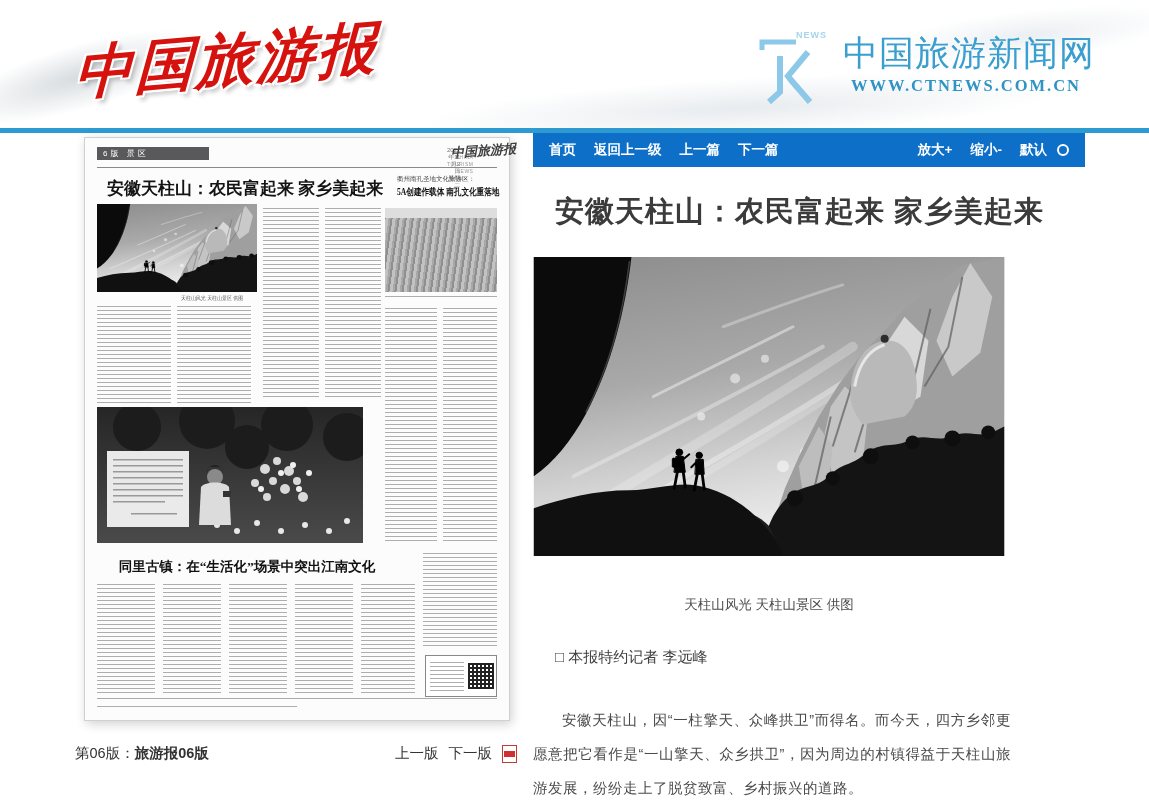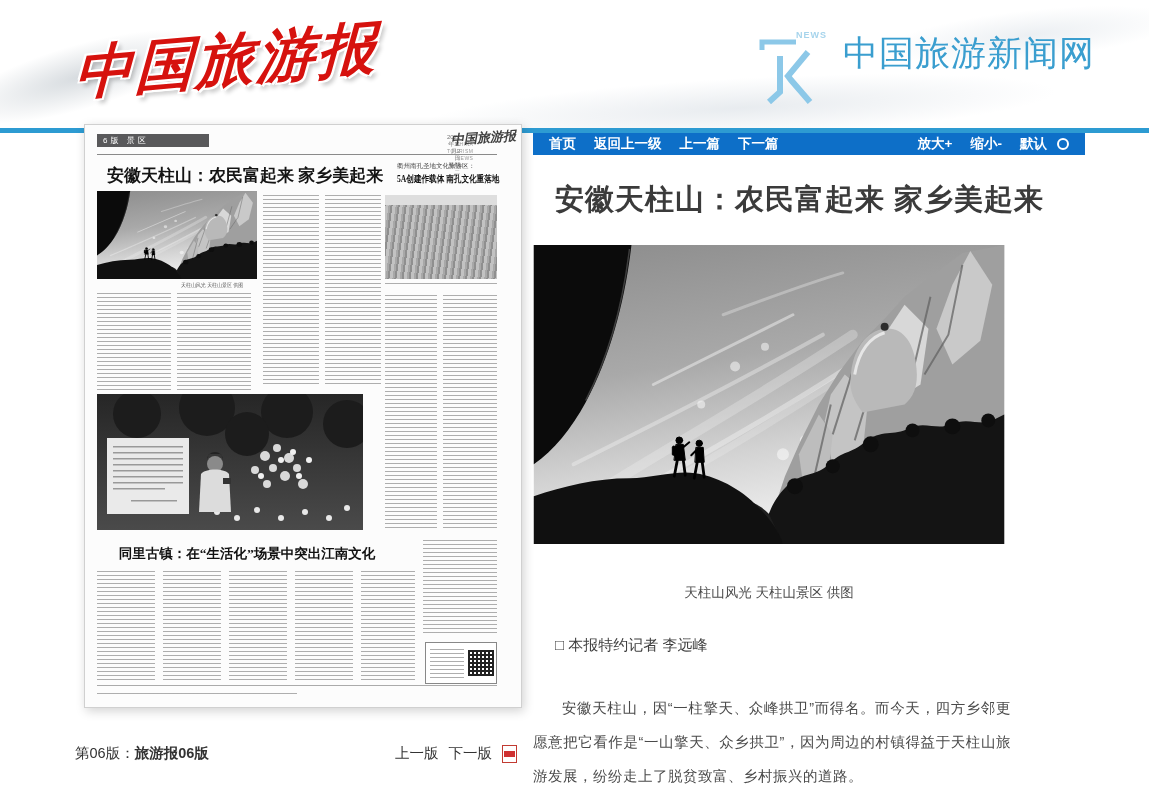--- a/index.html
+++ b/index.html
@@ -22,22 +22,22 @@
   .brandsub{position:absolute;left:304px;top:62px;font-size:30px;font-weight:bold;color:#1b9cd8;letter-spacing:2px;}
   .newsicon{position:absolute;left:750px;top:24px;width:86px;height:80px;}
   .newslabel{position:absolute;left:796px;top:30px;font-size:9px;font-weight:bold;color:#a6d4ec;letter-spacing:1px;}
   .sitename{position:absolute;left:843px;top:30px;font-family:"Liberation Serif","DejaVu Serif",serif;
       font-size:35px;font-weight:normal;color:#3a9ecf;letter-spacing:1px;}
   .siteurl{position:absolute;left:851px;top:76px;font-family:"Liberation Serif","DejaVu Serif",serif;
       font-size:16.5px;font-weight:bold;color:#2f93c4;letter-spacing:2px;}
   .divider{position:absolute;left:0;top:128px;width:1149px;height:5px;background:#2d9bd2;}
 
   
-  .np{position:absolute;left:84px;top:124px;width:424px;height:582px;background:#fcfcfc;
-      border:1px solid #d0d0d0;box-shadow:2px 3px 10px rgba(0,0,0,.18);padding-left:12px;}
+  .np{position:absolute;left:84px;top:137px;width:424px;height:582px;background:#fcfcfc;
+      border:1px solid #d0d0d0;box-shadow:2px 3px 10px rgba(0,0,0,.18);}
   .np *{position:absolute;}
   .np-bar{left:12px;top:9px;width:112px;height:13px;background:#59595b;color:#fff;font-size:8px;
       line-height:13px;letter-spacing:3px;padding-left:6px;box-sizing:border-box;}
   .np-date{left:270px;top:9px;width:92px;text-align:right;font-size:6px;color:#777;line-height:7px;}
   .np-date .en{font-size:5px;color:#999;letter-spacing:.5px;}
   .np-plogo{left:366px;top:4px;font-family:"Liberation Serif","DejaVu Serif",serif;font-style:italic;
       font-weight:bold;font-size:13px;color:#3f3f3f;transform:rotate(-4deg);white-space:nowrap;}
   .np-rule{left:12px;top:29px;width:400px;height:1px;background:#8a8a8a;}
   .np-h1{left:16px;top:39px;width:288px;text-align:center;font-family:"Liberation Serif","DejaVu Serif",serif;
       font-weight:900;font-size:17px;color:#141414;white-space:nowrap;}
@@ -63,21 +63,21 @@
   
   .pager-label{position:absolute;left:75px;top:744px;font-size:14.5px;color:#333;}
   .pager-label b{font-weight:bold;}
   .pager-links{position:absolute;left:395px;top:744px;font-size:14.5px;color:#333;display:flex;align-items:center;gap:10px;text-align:right;}
   .pager-links span{cursor:pointer;}
   .pdf{width:13px;height:16px;background:#fff;border:1px solid #c23b32;position:relative;display:inline-block;}
   .pdf i{position:absolute;left:1px;top:5px;right:1px;height:6px;background:#d03030;display:block;}
 
   
   .panel{position:absolute;left:533px;top:133px;width:552px;}
-  .navbar{height:22px;background:#0d6fc8;display:flex;align-items:center;padding:0 16px;box-sizing:border-box;
+  .navbar{height:34px;background:#0d6fc8;display:flex;align-items:center;padding:0 16px;box-sizing:border-box;
       color:#fff;font-size:13.5px;font-weight:bold;gap:18px;}
   .navbar .grow{flex:1;}
   .navbar span{cursor:pointer;white-space:nowrap;}
   .tooliconwrap{display:flex;align-items:center;gap:10px;}
   .resetdot{width:8px;height:8px;border:2px solid #fff;border-radius:50%;display:inline-block;}
   .title{margin:24px 0 0 22px;font-size:29px;line-height:40px;font-weight:bold;color:#3b3b3b;letter-spacing:1px;}
   .photo{display:block;margin-top:26px;width:472px;height:299px;}
   .caption{width:472px;text-align:center;margin-top:40px;font-size:13.5px;color:#4a4a4a;}
   .byline{margin:34px 0 0 22px;font-size:15px;color:#3f3f3f;}
   .bodytext{margin-top:36px;width:478px;font-size:14.5px;line-height:34px;color:#4a4a4a;
@@ -164,20 +164,21 @@
     <div class="brand">中国旅游报</div>
     <svg class="newsicon" viewBox="0 0 86 80">
       <g stroke="#8cc8e8" fill="none" stroke-width="5">
         <path d="M12 26 v-8 h34"></path>
         <path d="M30 32 v36 l-11 10" stroke-width="6"></path>
         <path d="M58 28 l-20 24 3 4 19 22" stroke-width="6"></path>
       </g>
     </svg>
     <div class="newslabel">NEWS</div>
     <div class="sitename">中国旅游新闻网</div>
+    <div class="siteurl">WWW.CTNEWS.COM.CN</div>
   </div>
   <div class="divider"></div>
 
   <div class="np">
     <div class="np-bar">6版 景区</div>
     <div class="np-date">
       <span>2021年11月2日 星期二</span>
         <br>
       <span class="en">CHINA TOURISM NEWS</span>
     </div>

